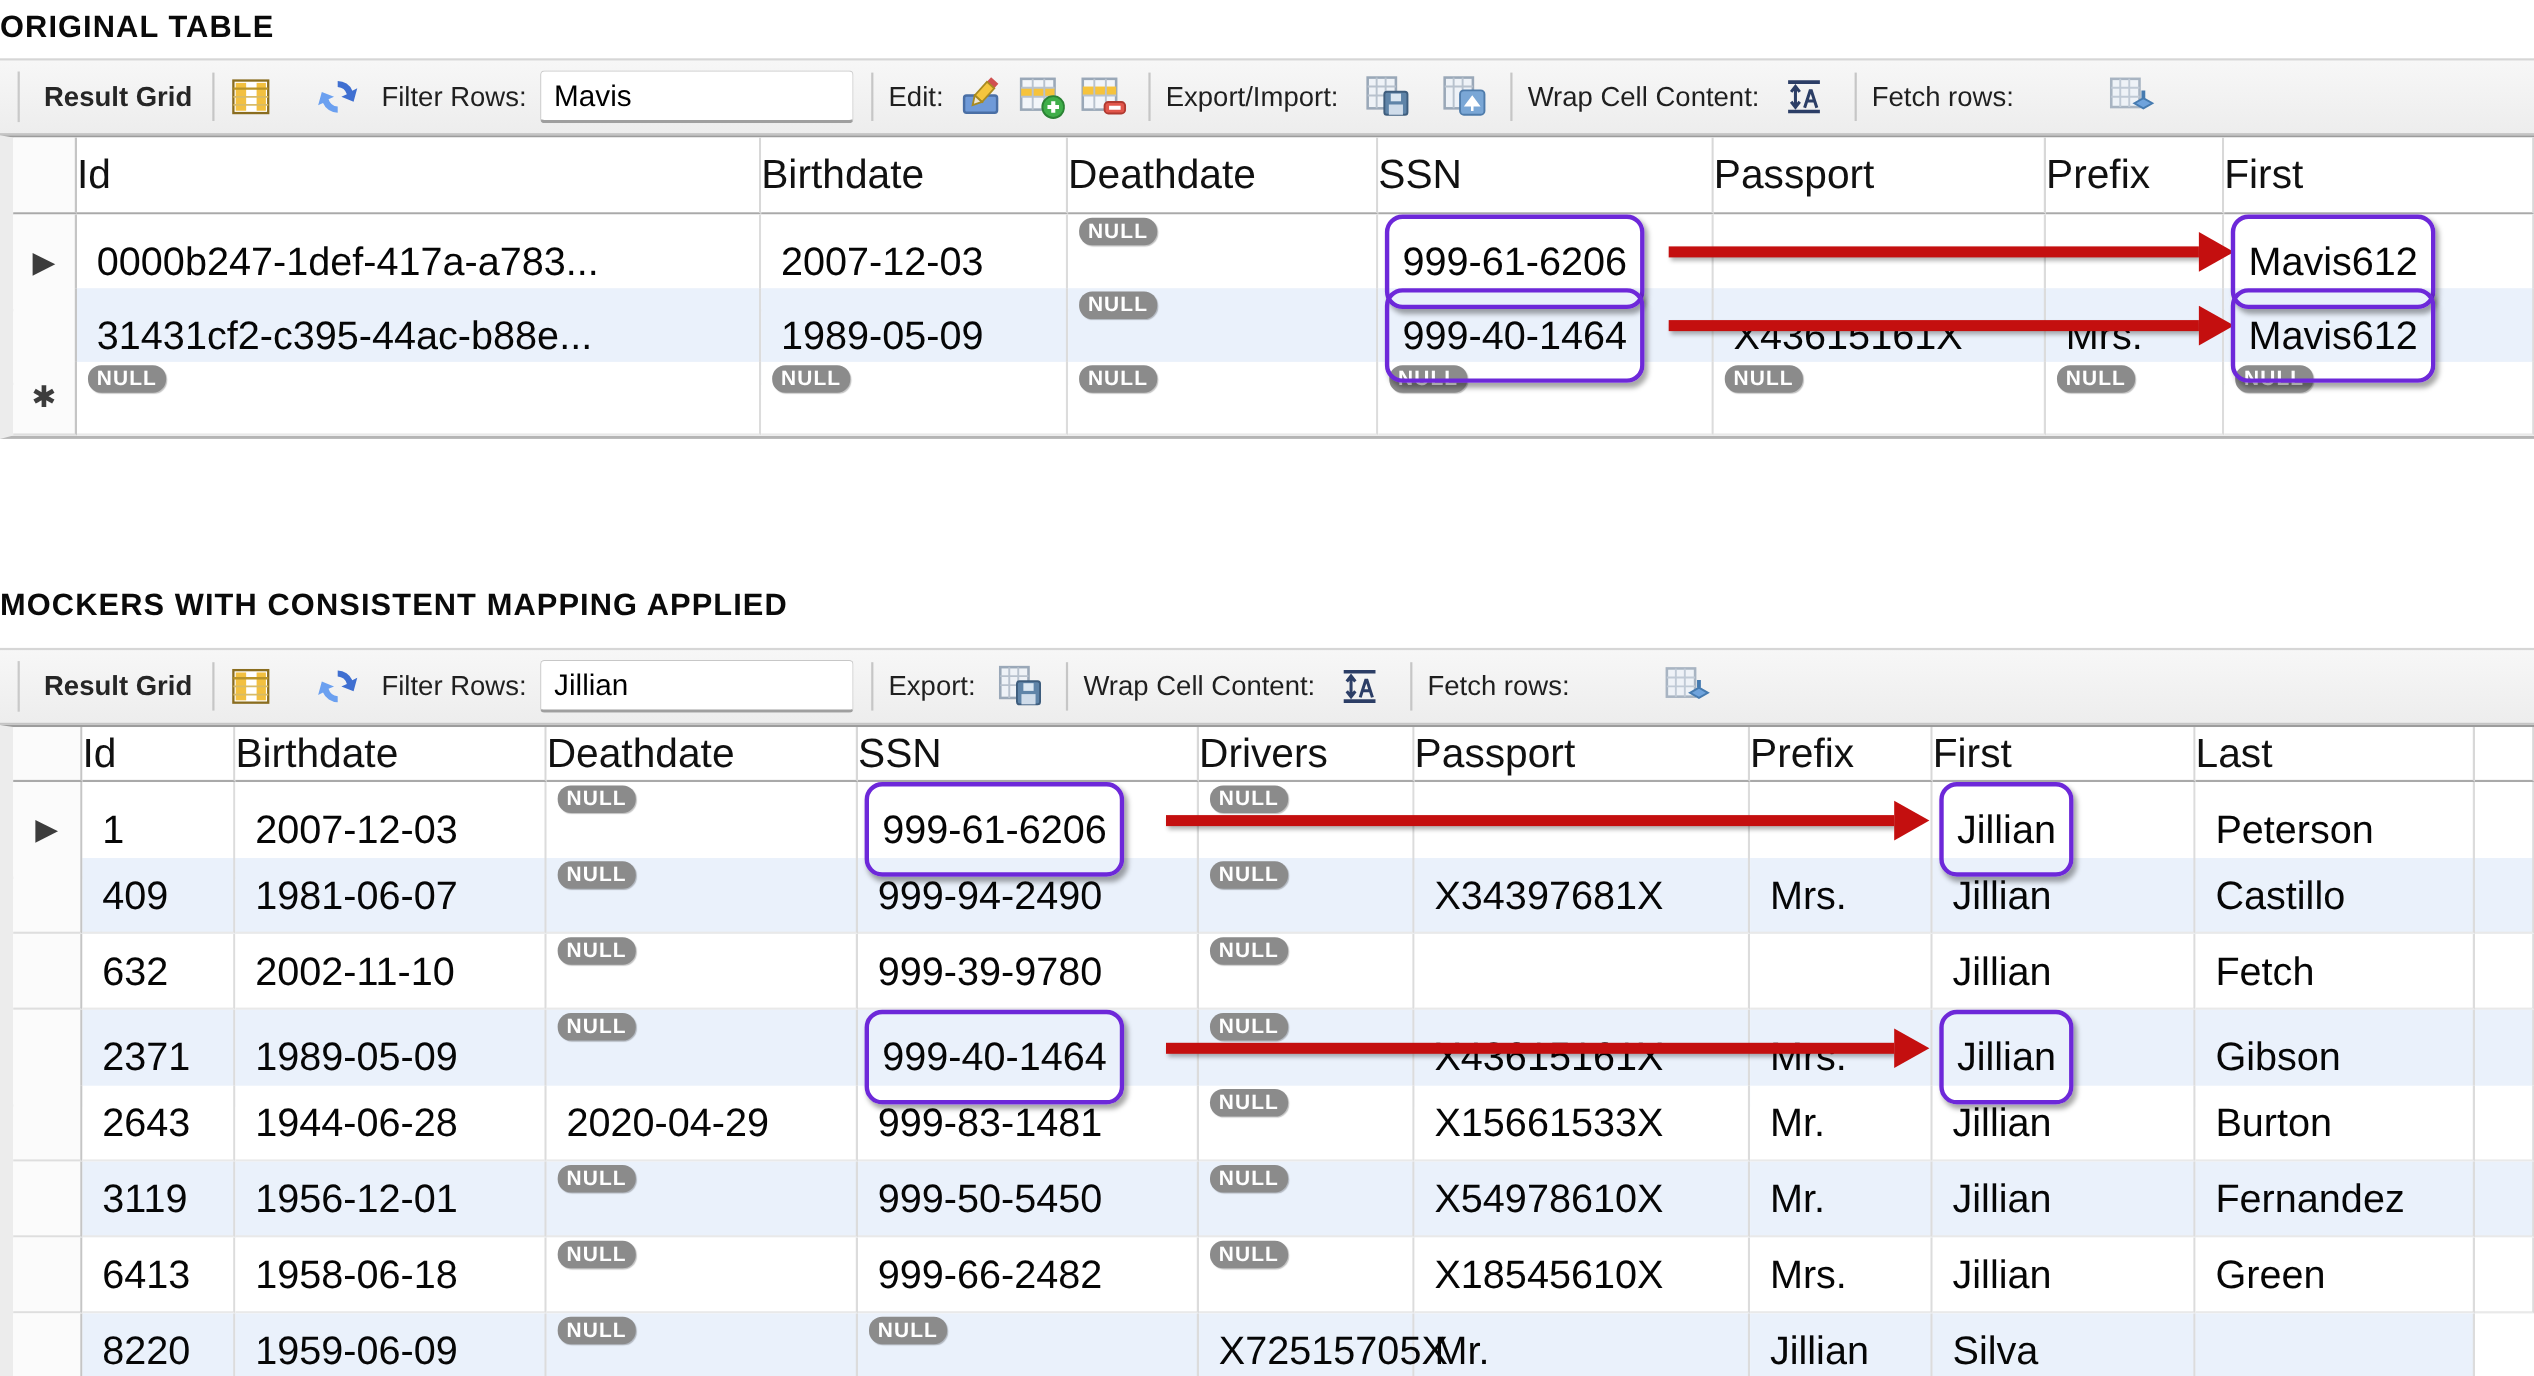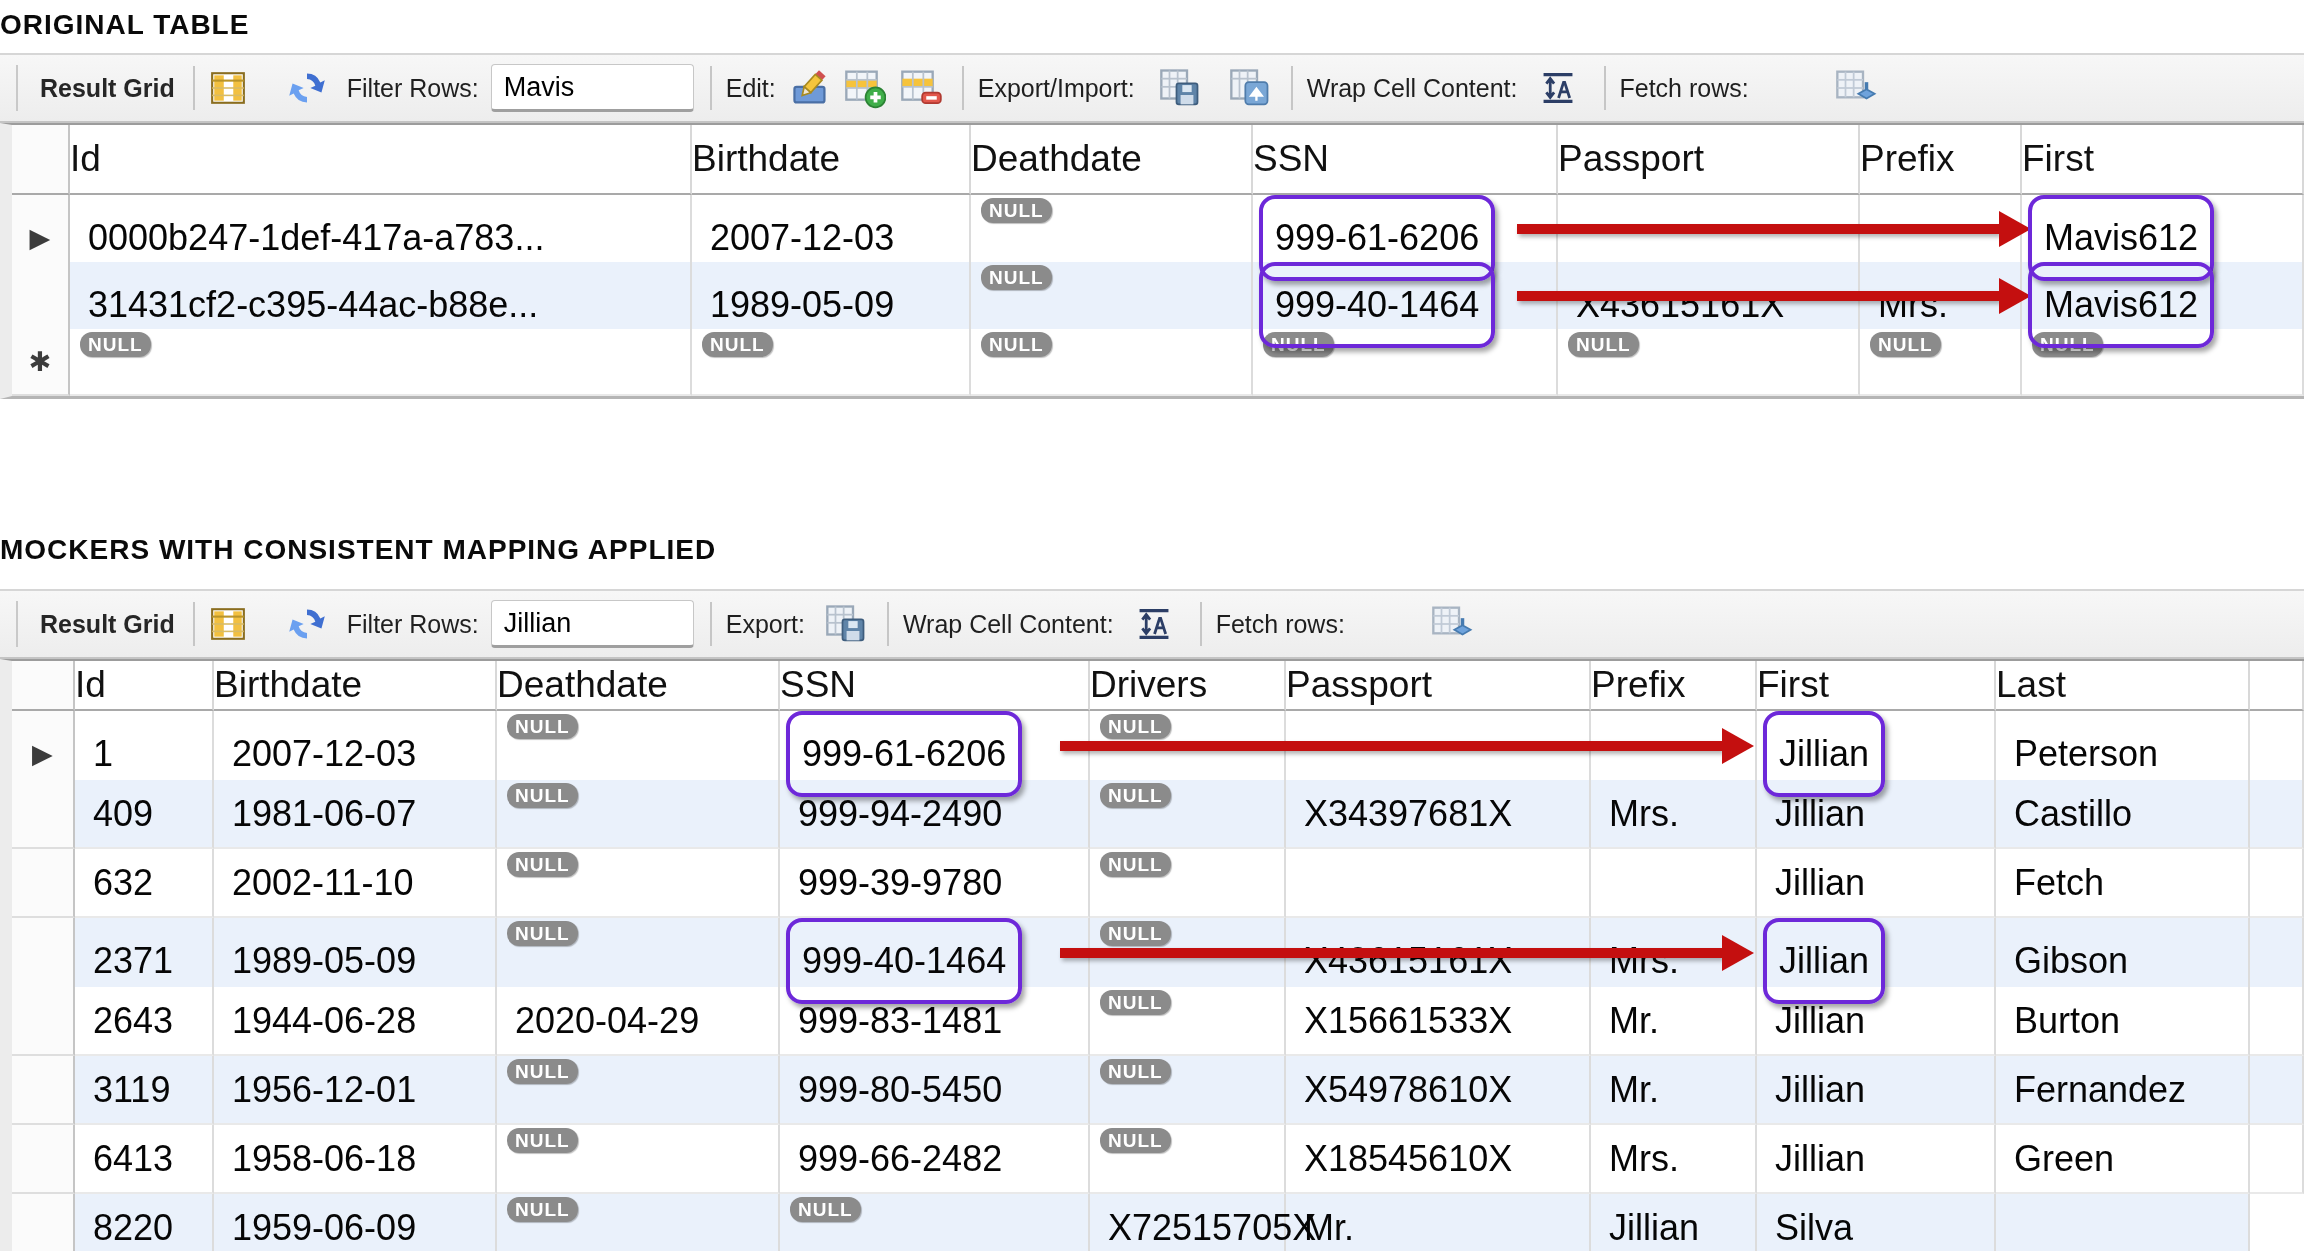--- a/index.html
+++ b/index.html
@@ -22,21 +22,21 @@
     background: linear-gradient(#f7f7f7, #ededed);
     border-top: 2px solid #d6d6d6; border-bottom: 2px solid #c4c4c4;
     display: flex; align-items: center; font-size: 25px; color: #222;
     white-space: nowrap;
   }
   .grip { width: 2px; height: 46px; background: #c9c9c9; margin-left: 16px; }
   .tb-sep { width: 2px; height: 44px; background: #c6c6c6; }
   .tb-label { color: #1f1f1f; }
   .tb-bold { font-weight: bold; color: #262626; }
   .tb-input {
-    width: 203px; height: 48px; background: #fff;
+    width: 285px; height: 48px; background: #fff;
     border: 1px solid #c7c7c7; border-bottom: 3px solid #9f9f9f;
     border-radius: 4px; font-size: 27px; padding: 0 12px;
     font-family: "Liberation Sans", sans-serif; color:#000;
   }
   .tb-icon { display: inline-flex; align-items: center; justify-content: center; }
   .tb-icon svg { display: block; }
 
   
   .grid {
     width: 2304px; background: #fff;
@@ -544,21 +544,21 @@
         <div class="cell">
           <span class="txt">3119</span>
         </div>
         <div class="cell">
           <span class="txt">1956-12-01</span>
         </div>
         <div class="cell">
           <span class="nullb">NULL</span>
         </div>
         <div class="cell">
-          <span class="txt">999-80-5450</span>
+          <span class="txt">999-50-5450</span>
         </div>
         <div class="cell">
           <span class="nullb">NULL</span>
         </div>
         <div class="cell">
           <span class="txt">X54978610X</span>
         </div>
         <div class="cell">
           <span class="txt">Mr.</span>
         </div>

